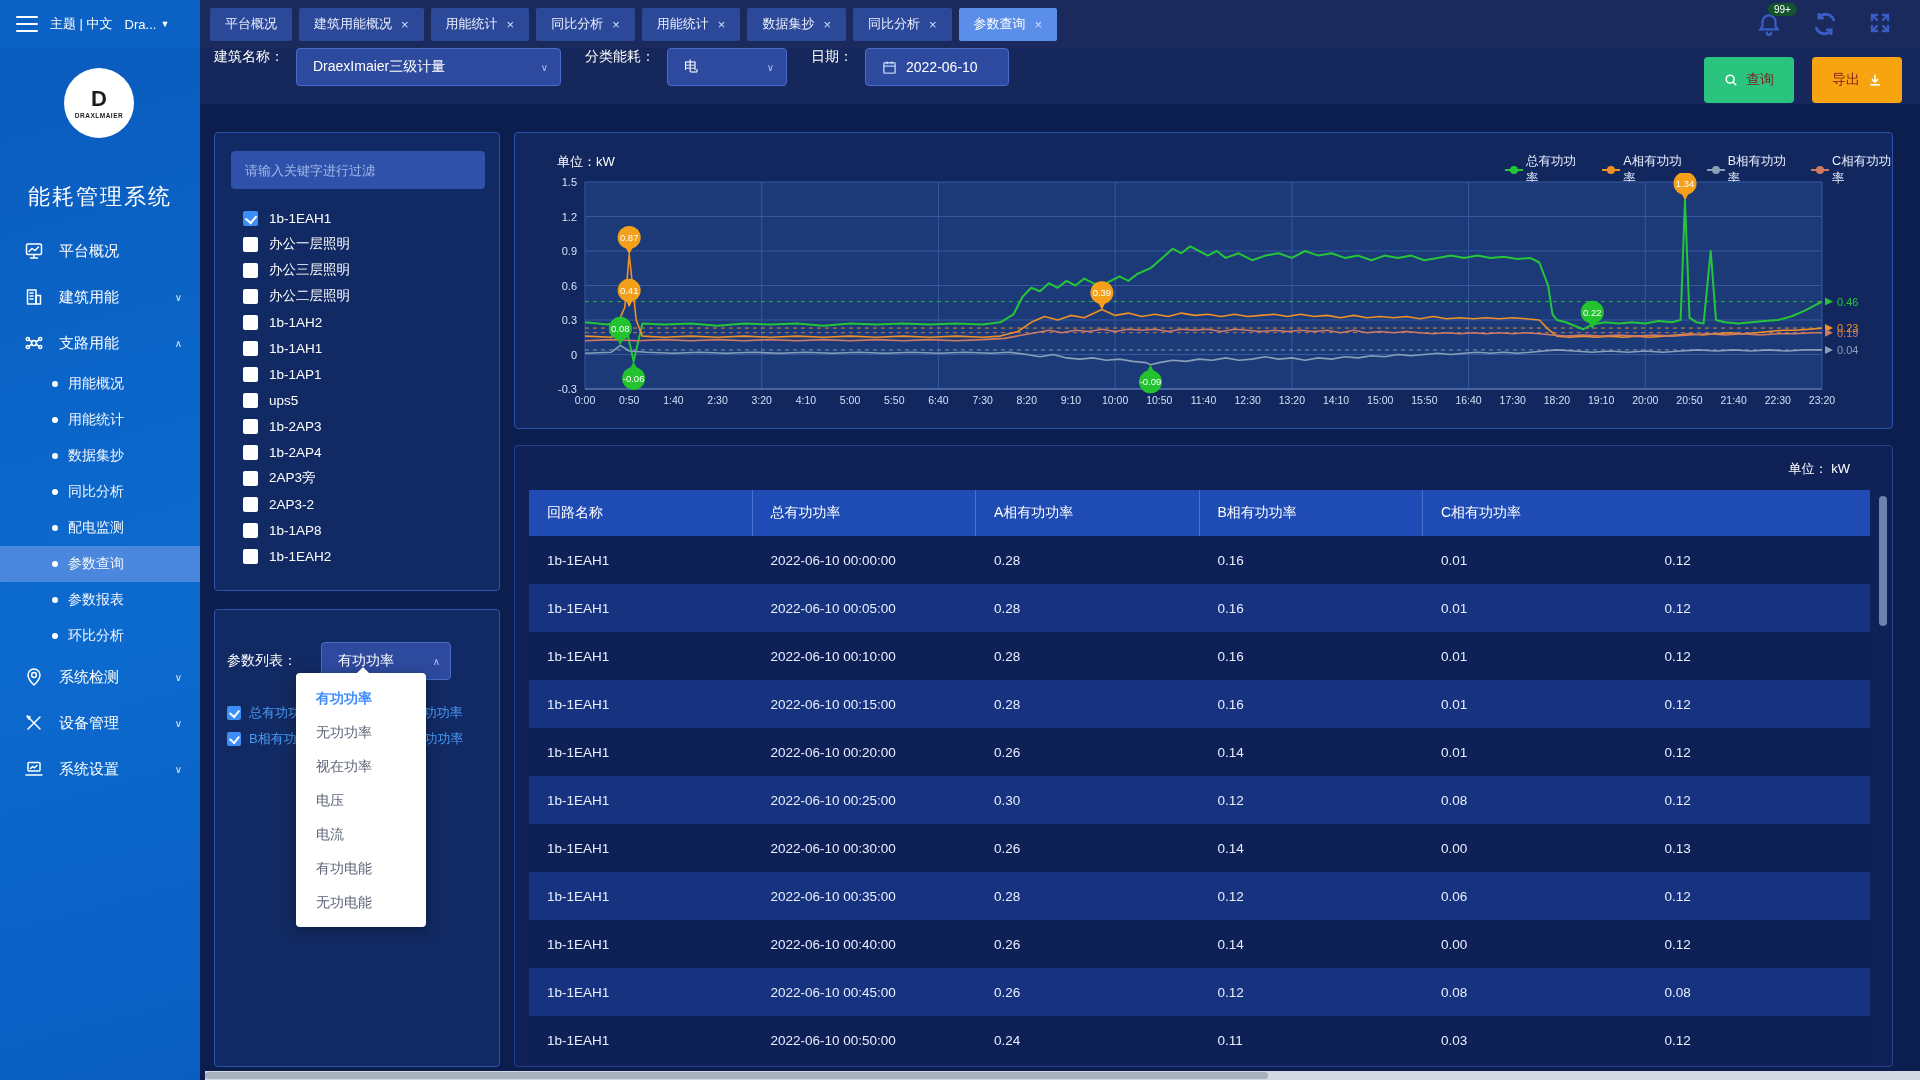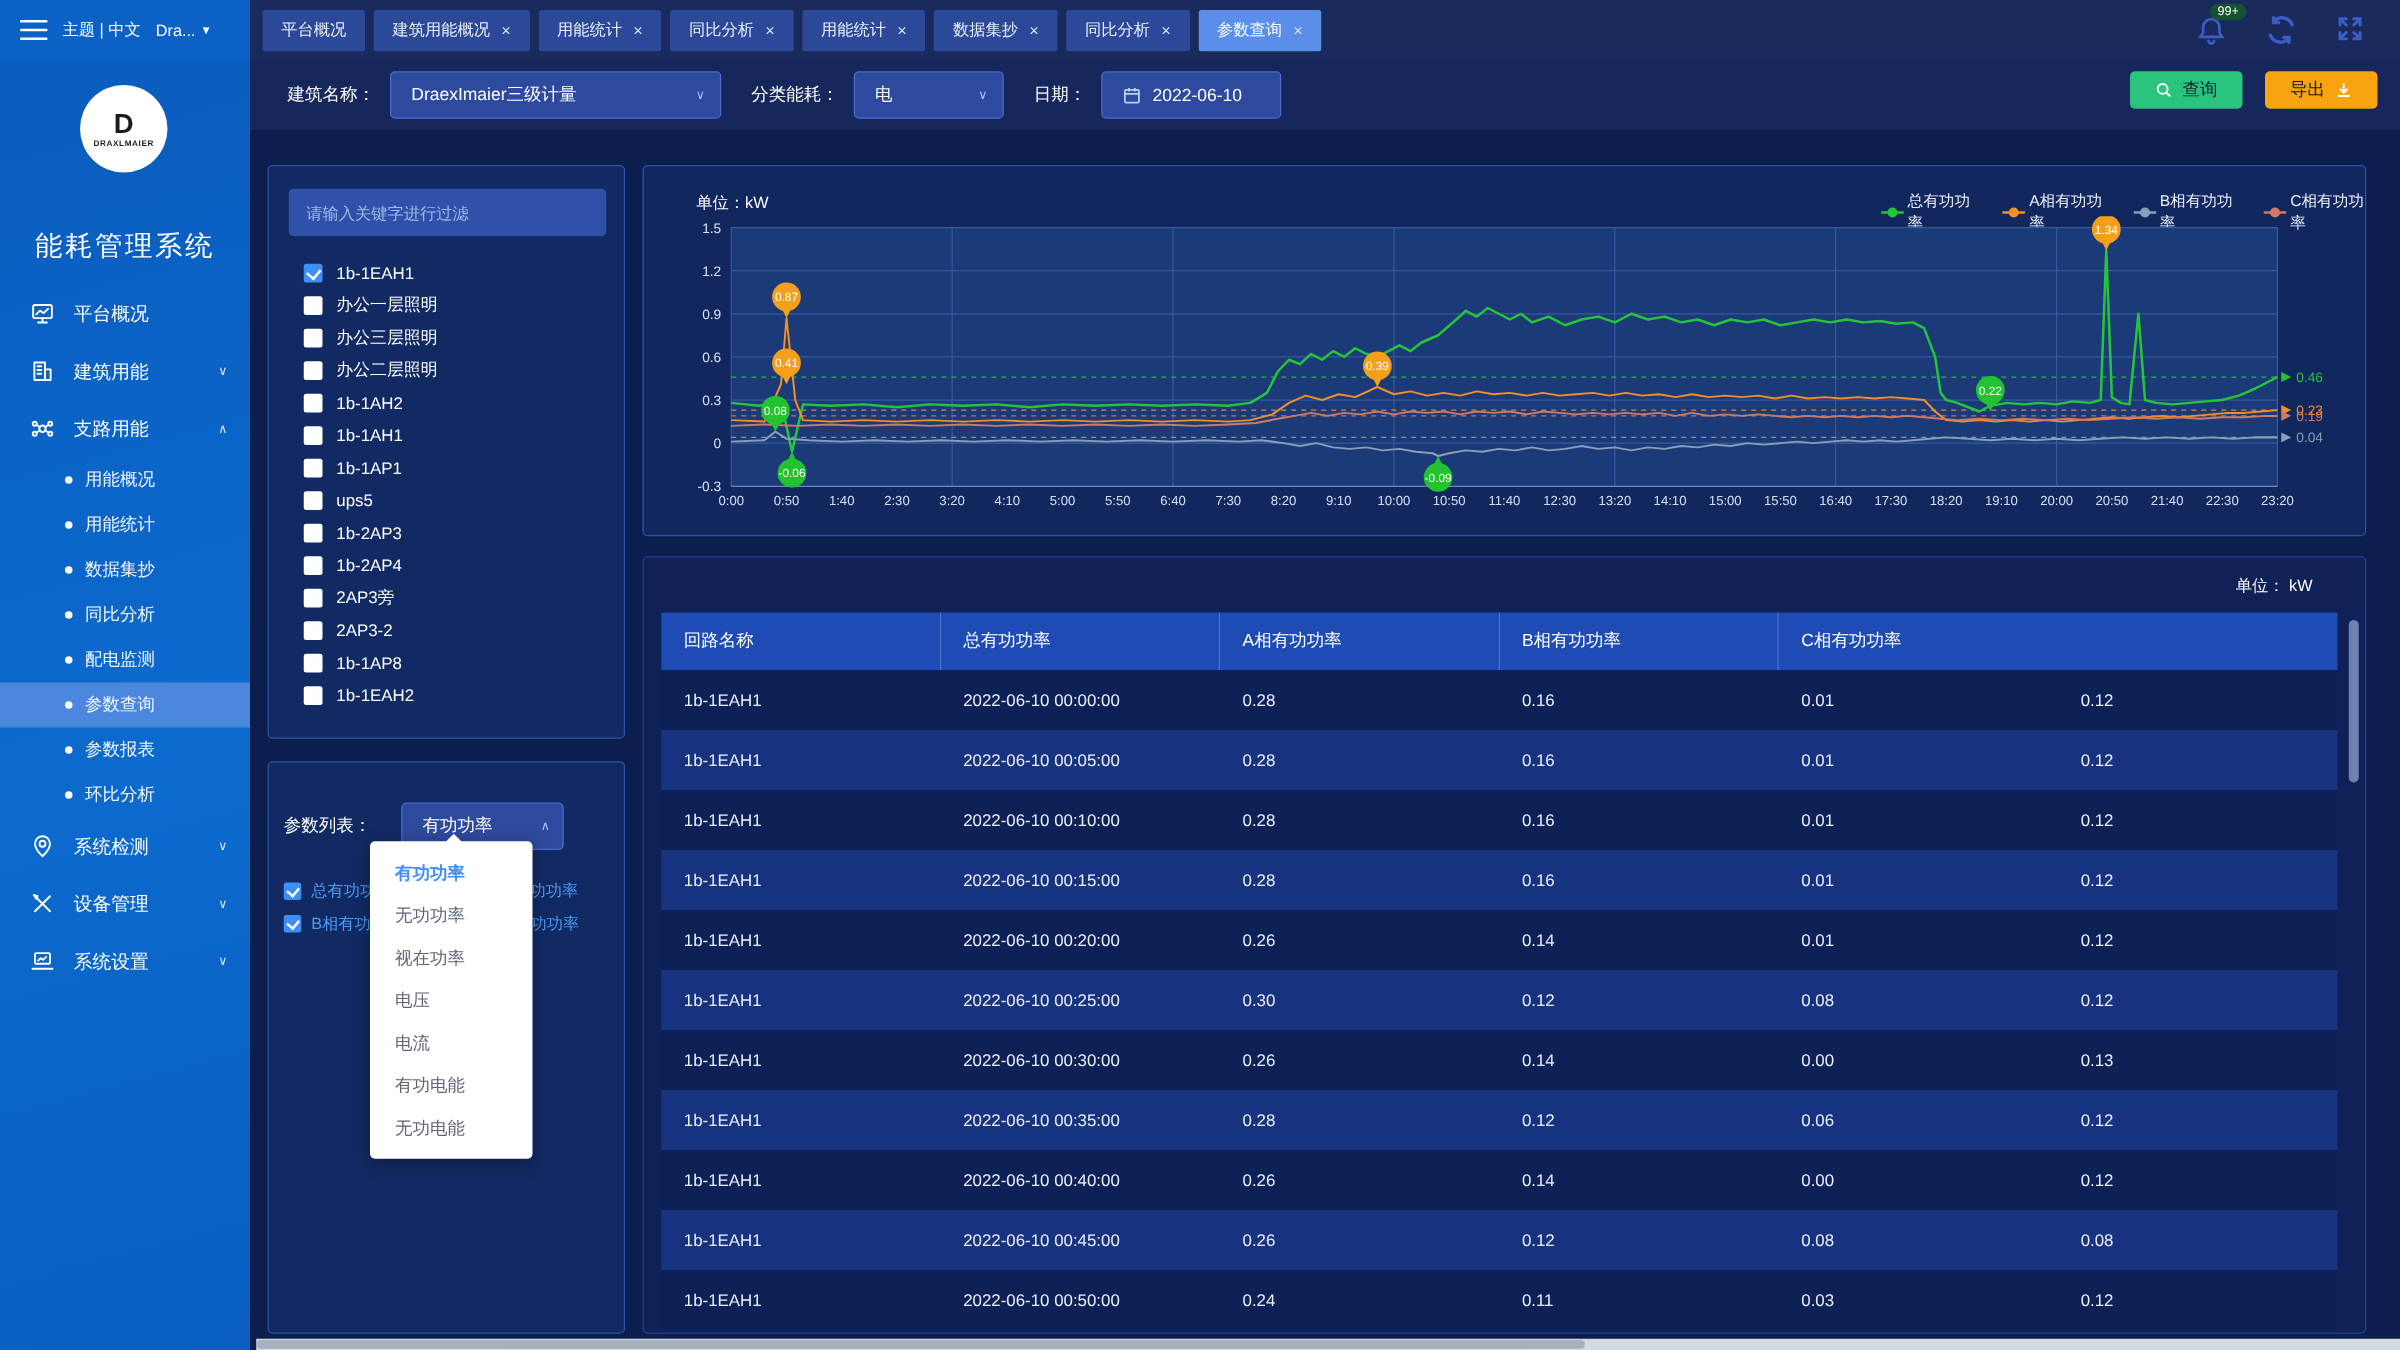--- a/index.html
+++ b/index.html
@@ -35,29 +35,29 @@
   .menu{position:absolute;left:0;top:180px;width:200px;}
   .menu-item{height:46px;display:flex;align-items:center;gap:15px;padding-left:24px;font-size:15px;color:#fff;cursor:pointer;position:relative;}
   .menu-item .chev{position:absolute;right:18px;font-size:10px;opacity:.85;}
   .submenu-item{height:36px;display:flex;align-items:center;gap:10px;padding-left:52px;font-size:14px;color:#f2f7ff;cursor:pointer;position:relative;}
   .submenu-item .dot{width:6px;height:6px;border-radius:50%;background:#fff;flex:0 0 auto;}
   .submenu-item.active{background:#4b87dd;}
   .mi-icon{width:20px;height:20px;flex:0 0 auto;}
 
   
   .filterbar{position:absolute;left:200px;top:48px;width:1720px;height:56px;background:#16275c;
-     display:flex;align-items:center;padding-left:30px;box-sizing:border-box;gap:12px;}
+     display:flex;align-items:flex-start;padding-left:14px;box-sizing:border-box;gap:12px;}
   .f-label{font-size:14px;color:#fff;white-space:nowrap;}
   .f-select{height:38px;background:#2e4a9e;border:1px solid #4a6cc8;border-radius:4px;display:flex;align-items:center;
      justify-content:space-between;padding:0 12px 0 16px;font-size:14px;color:#fff;cursor:pointer;box-sizing:border-box;}
   .f-select .chev{font-size:10px;color:#a9c1f0;margin-left:10px;}
   .f-date{height:38px;background:#2e4a9e;border:1px solid #4a6cc8;border-radius:4px;display:flex;align-items:center;
      gap:9px;padding:0 16px;font-size:14px;color:#fff;cursor:pointer;box-sizing:border-box;}
-  .btn{height:30px;border:none;border-radius:4px;display:flex;align-items:center;gap:8px;
-     padding:0 20px;font-size:14px;color:#0f172a;cursor:pointer;font-family:Liberation Sans, sans-serif;}
+  .btn{height:46px;border:none;border-radius:4px;display:flex;align-items:center;gap:8px;
+     padding:0 20px;font-size:14px;color:#7f1d1d;cursor:pointer;font-family:Liberation Sans, sans-serif;}
   .btn-query{background:#2bc47e;position:absolute;right:126px;top:9px;}
   .btn-export{background:#f7a410;position:absolute;right:18px;top:9px;}
 
   
   .panel{position:absolute;background:#122a63;border:1px solid #2d52ae;border-radius:4px;box-sizing:border-box;}
   #circuit-panel{left:214px;top:132px;width:286px;height:459px;}
   .search-input{display:block;margin:18px 16px 0 16px;width:254px;height:38px;background:#2f51a9;border:none;border-radius:4px;
      color:#fff;font-size:13px;padding:0 14px;box-sizing:border-box;font-family:inherit;outline:none;}
   .search-input::placeholder{color:#9fb9ea;}
   .circuit-list{margin-top:16px;}

